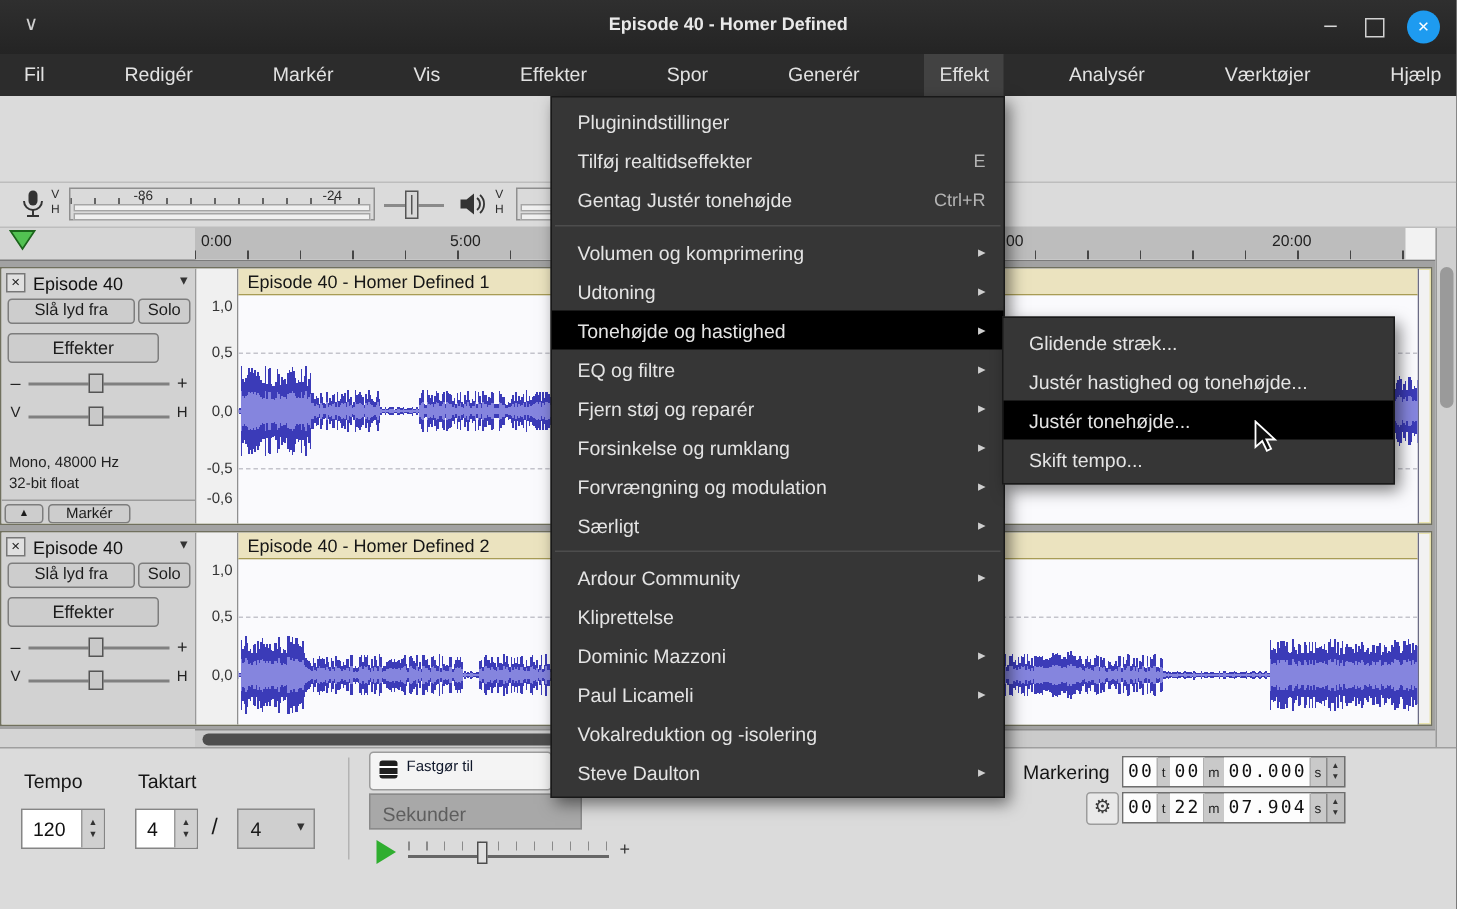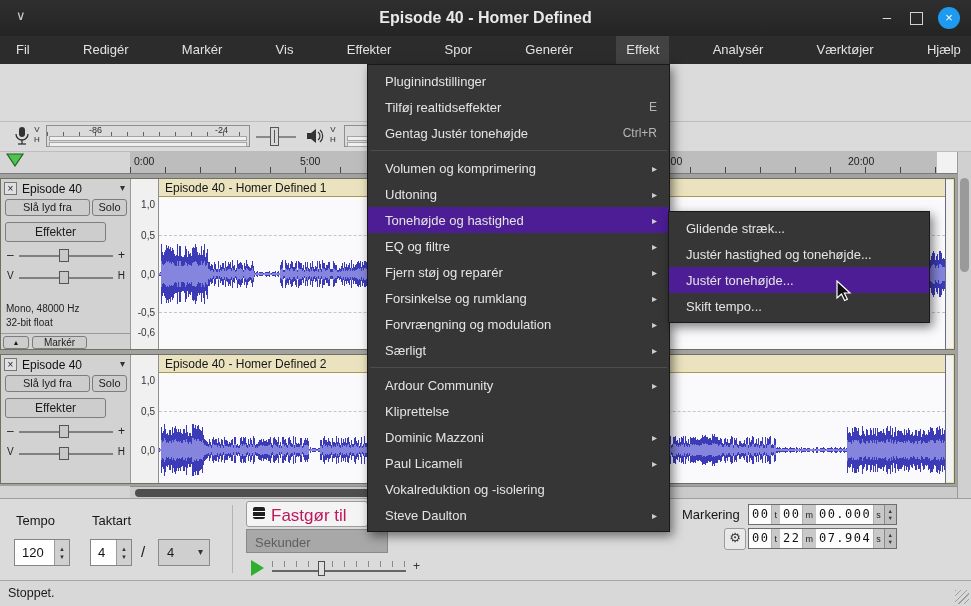--- a/index.html
+++ b/index.html
@@ -1,21 +1,21 @@
 <!DOCTYPE html>
 <html><head>
 <meta charset="utf-8">
 <style>
   html,body{margin:0;padding:0;background:#444;}
   .app{position:relative;width:971px;height:606px;background:#dbdbdb;overflow:hidden;
        font-family:"Liberation Sans","DejaVu Sans",sans-serif;-webkit-font-smoothing:antialiased;}
   
   .titlebar{position:absolute;left:0;top:0;width:971px;height:36px;
             background:linear-gradient(#2f2f2f,#242424);color:#e6e6e6;}
-  .tb-title{position:absolute;left:0;right:0;top:9px;text-align:center;font-size:16px;font-weight:bold;color:#e9e9e9;}
+  .tb-title{position:absolute;left:0;right:0;top:9px;text-align:center;font-size:12px;font-weight:bold;color:#e9e9e9;}
   .tb-chevron{position:absolute;left:16px;top:8px;font-size:13px;color:#cfcfcf;}
   .tb-min{position:absolute;left:876px;top:8px;width:22px;height:20px;text-align:center;font-size:15px;color:#d8d8d8;}
   .tb-max{position:absolute;left:910px;top:12px;width:11px;height:11px;border:1.5px solid #d2d2d2;}
   .tb-close{position:absolute;left:938px;top:7px;width:22px;height:22px;border-radius:50%;
             background:#1e9bf0;color:#fff;font-size:13px;line-height:21px;text-align:center;}
   
   .menubar{position:absolute;left:0;top:36px;width:971px;height:28px;background:#2c2c2c;display:flex;align-items:stretch;padding-left:6px;box-sizing:border-box;justify-content:space-between;}
   .mb-item{padding:0 10px;line-height:28px;font-size:13px;color:#e2e2e2;}
   .mb-item.active{background:#424242;}
   
@@ -110,21 +110,21 @@
   .bb-label{position:absolute;font-size:13px;color:#161616;}
   .spin{position:absolute;height:27px;border:1px solid #858585;background:#fff;display:flex;box-sizing:border-box;}
   .spin-value{flex:1;font-size:13px;color:#111;padding:5px 0 0 7px;}
   .spin-btns{width:14px;background:#d0d0d0;border-left:1px solid #9b9b9b;display:flex;flex-direction:column;align-items:center;justify-content:center;font-size:6px;color:#333;line-height:8px;}
   .combo{position:absolute;border:1px solid #8a8a8a;background:#cfcfcf;box-sizing:border-box;}
   .combo .c-text{position:absolute;left:8px;top:5px;font-size:13px;color:#1a1a1a;}
   .combo .c-caret{position:absolute;right:6px;top:6px;font-size:10px;color:#333;}
   .snap-toggle{position:absolute;left:246px;top:500px;width:120px;height:24px;border:1px solid #9c9c9c;border-radius:3px;background:#f4f4f4;}
   .snap-icon{position:absolute;left:6px;top:5px;width:12px;height:12px;border-radius:2px;
      background:linear-gradient(#1f1f1f 0 4px,#fff 4px 5px,#1f1f1f 5px 9px,#fff 9px 10px,#1f1f1f 10px 12px);}
-  .snap-label{position:absolute;left:24px;top:4px;font-size:17px;color:#be185d;}
+  .snap-label{position:absolute;left:24px;top:4px;font-size:10px;color:#0f172a;}
   .fmt-combo{left:246px;top:528px;width:142px;height:24px;background:#a8a8a8;}
   .fmt-combo .c-text{color:#5e5e5e;}
   .mini-play{position:absolute;left:251px;top:559px;width:0;height:0;border-left:13px solid #2fae2f;border-top:8px solid transparent;border-bottom:8px solid transparent;}
   .mini-slider{position:absolute;left:272px;top:558px;width:144px;height:18px;}
   .ms-ticks{position:absolute;left:0;right:10px;top:2px;height:6px;
      background:repeating-linear-gradient(to right,#8a8a8a 0 1px,transparent 1px 12px);}
   .ms-track{position:absolute;left:0;right:10px;top:11px;height:2px;background:#666;}
   .ms-thumb{position:absolute;left:46px;top:2px;width:7px;height:15px;background:#e0e0e0;border:1px solid #4d4d4d;box-sizing:border-box;}
   .ms-plus{position:absolute;right:-4px;top:0;font-size:12px;color:#333;}
   .gear-btn{position:absolute;left:724px;top:527px;width:20px;height:20px;border:1px solid #9c9c9c;border-radius:3px;background:#e9e9e9;
@@ -140,21 +140,21 @@
   
   .statusbar{position:absolute;left:0;top:580px;width:971px;height:26px;background:#d8d8d8;border-top:1px solid #a5a5a5;box-sizing:border-box;}
   .status-text{position:absolute;left:8px;top:5px;font-size:12.5px;color:#1a1a1a;}
   .grip{position:absolute;right:2px;bottom:2px;width:14px;height:14px;
         background:repeating-linear-gradient(315deg,transparent 0 3px,#9e9e9e 3px 4px);}
   
   .menu{position:absolute;background:#363636;border:1px solid #191919;box-shadow:3px 4px 10px rgba(0,0,0,.5);padding:3px 0;box-sizing:border-box;}
   .effect-menu{left:367px;top:64px;width:303px;z-index:50;}
   .pitch-submenu{left:668px;top:211px;width:262px;z-index:60;}
   .menu-item{display:flex;align-items:center;justify-content:space-between;height:26px;padding:0 12px 0 17px;font-size:13px;color:#e4e4e4;box-sizing:border-box;}
-  .menu-item.highlight{background:#4c1d95;gap:28px;}
+  .menu-item.highlight{background:#000000;gap:28px;}
   .mi-right{display:flex;align-items:center;gap:8px;}
   .mi-shortcut{font-size:12px;color:#b5b5b5;}
   .mi-arrow{font-size:10px;color:#cfcfcf;}
   .menu-sep{height:1px;background:#4d4d4d;margin:4px 2px;}
   .cursor{position:absolute;left:836px;top:280px;z-index:100;}
 </style>
 </head>
 <body>
 
 <div class="app">
@@ -453,24 +453,20 @@
           <span class="tf-digits">07.904</span>
           <span class="tf-unit">s</span>
         </span>
       <span class="tf-stepper">
         <span>▲</span>
         <span>▼</span>
       </span>
     </div>
   </div>
 
-  <div class="statusbar">
-    <span class="status-text">Stoppet.</span>
-    <span class="grip"></span>
-  </div>
 
   <div class="menu effect-menu">
 
       <div class="menu-item">
         <span class="mi-label">Pluginindstillinger</span>
         <span class="mi-right">
           
           
         </span>
       </div>

